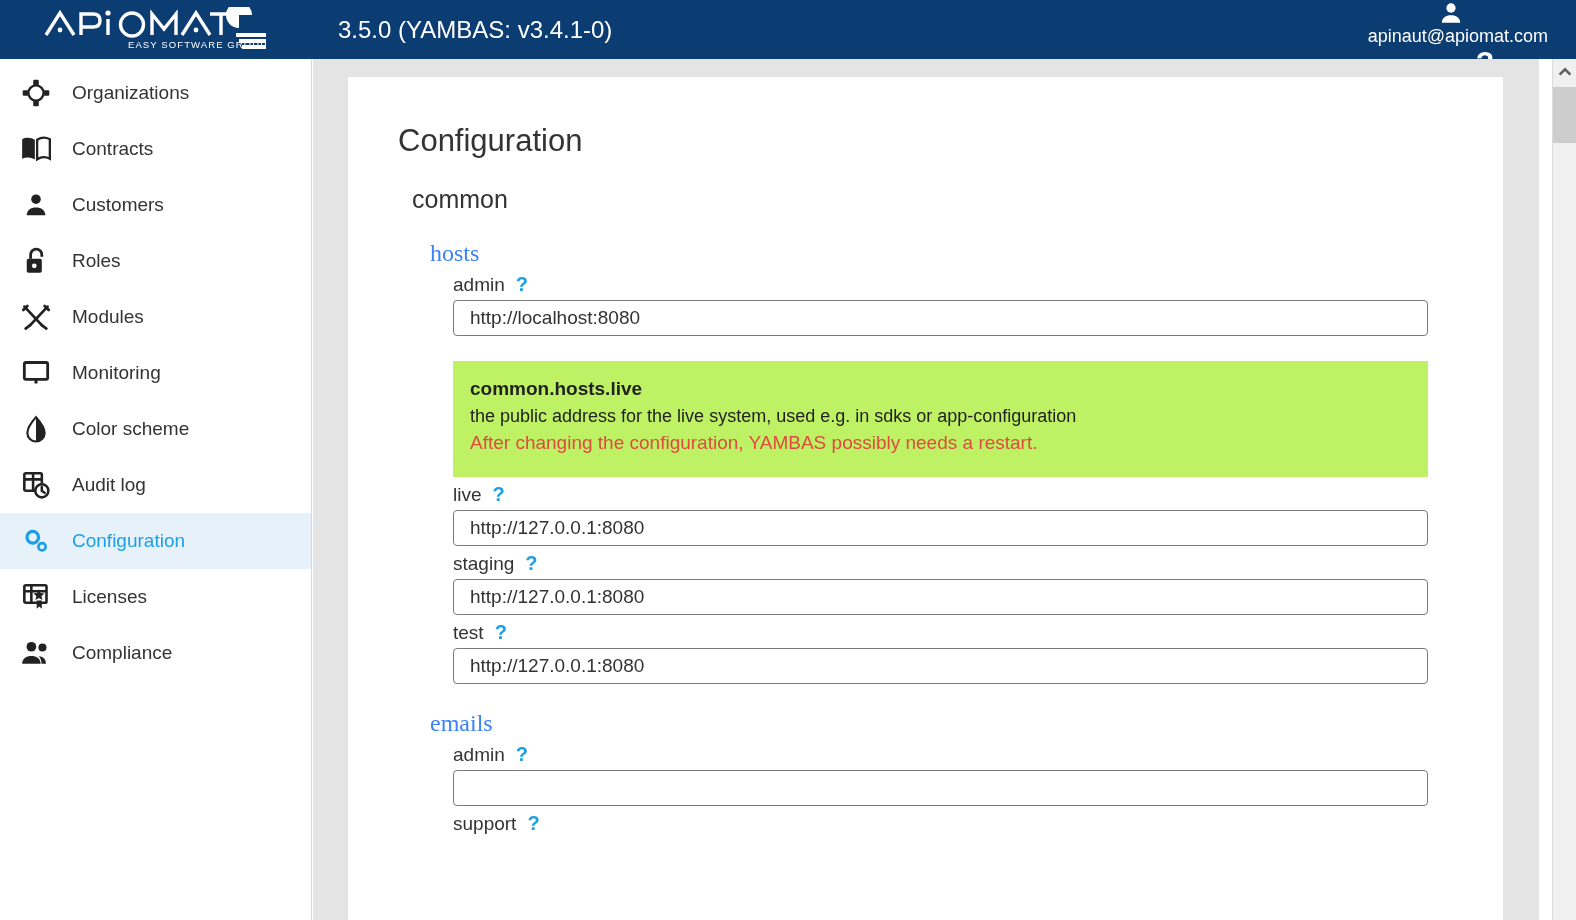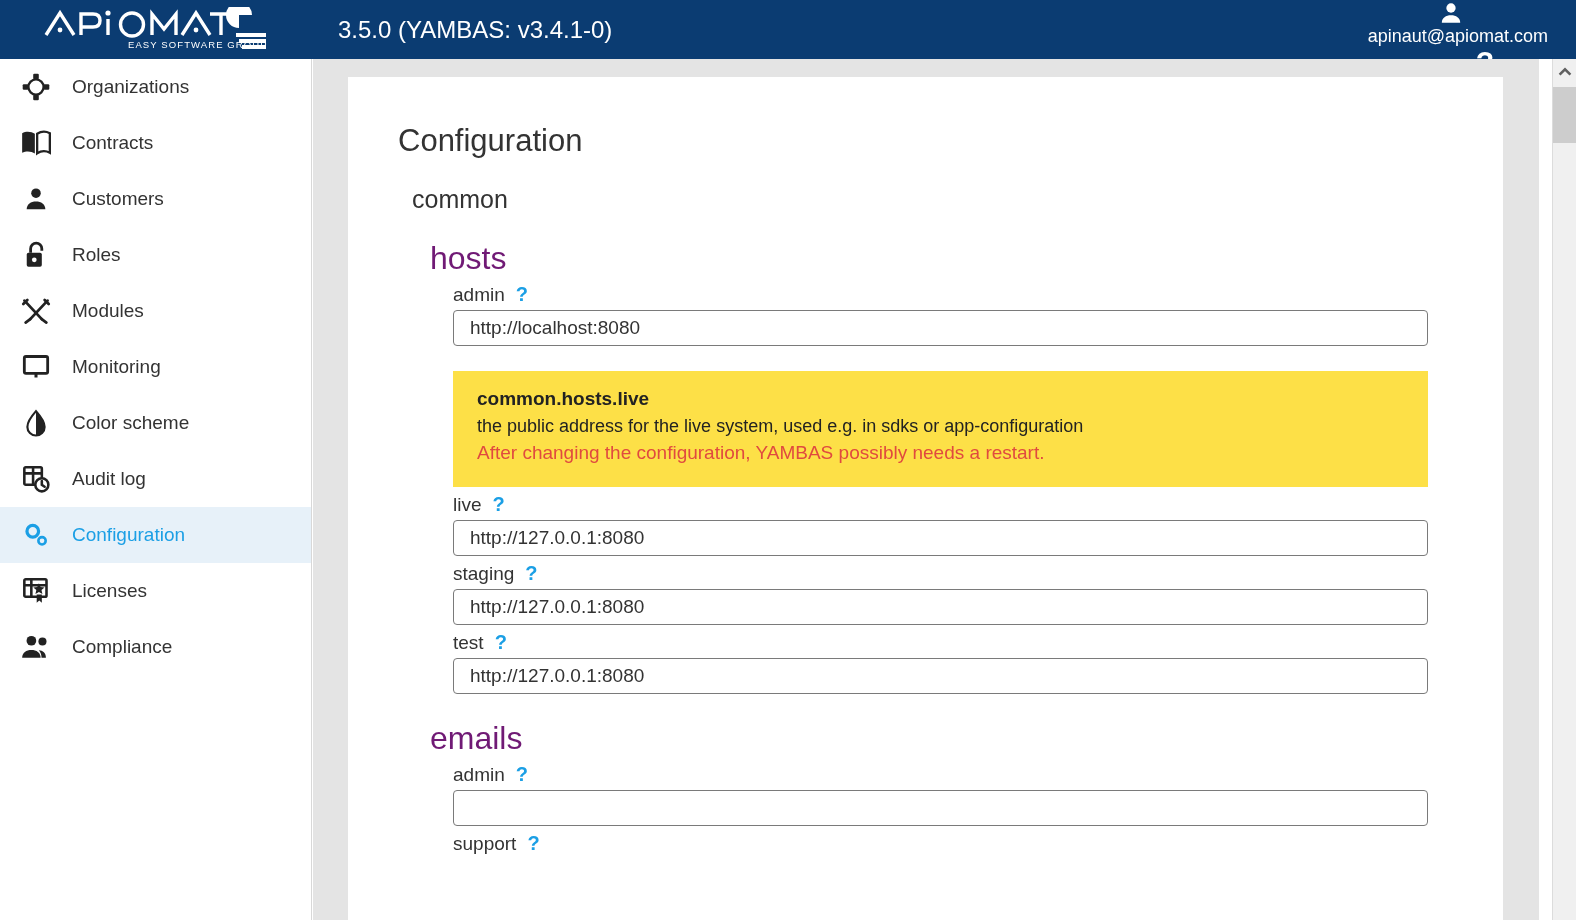--- a/index.html
+++ b/index.html
@@ -47,20 +47,21 @@
     font-family: "Liberation Sans", sans-serif;
   }
   #logout-btn { margin-left: 64px; display: flex; align-items: center; cursor: pointer; }
 
   
   #sidebar {
     position: absolute; top: 59px; left: 0;
     width: 312px; height: 861px;
     background: #ffffff;
     border-right: 1px solid #d8d8d8;
+    padding-top: 6px;
   }
   .nav-item {
     height: 56px;
     display: flex; align-items: center;
     cursor: pointer;
     color: #333333;
   }
   .nav-item.active { background: #e7f1f9; }
   .nav-icon {
     width: 72px; min-width: 72px;
@@ -89,22 +90,22 @@
 
   #page-title {
     font-size: 31px; color: #333333; font-weight: normal;
     margin: 0 0 0 0;
   }
   .grp-1 {
     font-size: 25px; color: #333333;
     margin-top: 26px; margin-left: 14px;
   }
   .grp-2 {
-    font-size: 32px; color: #701a75;
-    margin-top: 26px; margin-left: 32px;
+    font-size: 24px; color: #3b82f6;
+    margin-top: 26px; margin-left: 32px; font-family: Liberation Serif, serif;
   }
   .field { margin-left: 55px; }
   .field-label-row {
     display: flex; align-items: flex-start;
     margin-top: 7px; margin-bottom: 4px;
   }
   .field-label { font-size: 19px; color: #333333; }
   .help-icon {
     color: #1b9fe5; font-weight: bold; font-size: 20px;
     margin-left: 11px; cursor: pointer; line-height: 1;
@@ -120,22 +121,22 @@
     color: #333333;
     padding: 0 16px;
     outline: none;
   }
 
   
   #info-box {
     margin-left: 55px;
     margin-top: 25px;
     width: 975px;
-    background: #fde047;
-    padding: 17px 0 18px 24px;
+    background: #bef264;
+    padding: 17px 0 18px 17px;
   }
   #info-key {
     font-size: 19px; font-weight: bold; color: #222222;
     margin-bottom: 6px;
   }
   #info-desc { font-size: 18px; color: #222222; margin-bottom: 5px; }
   #info-warn { font-size: 19px; color: #e04a3f; margin-bottom: 5px; }
   #info-default { font-size: 19px; color: #222222; }
 
   

